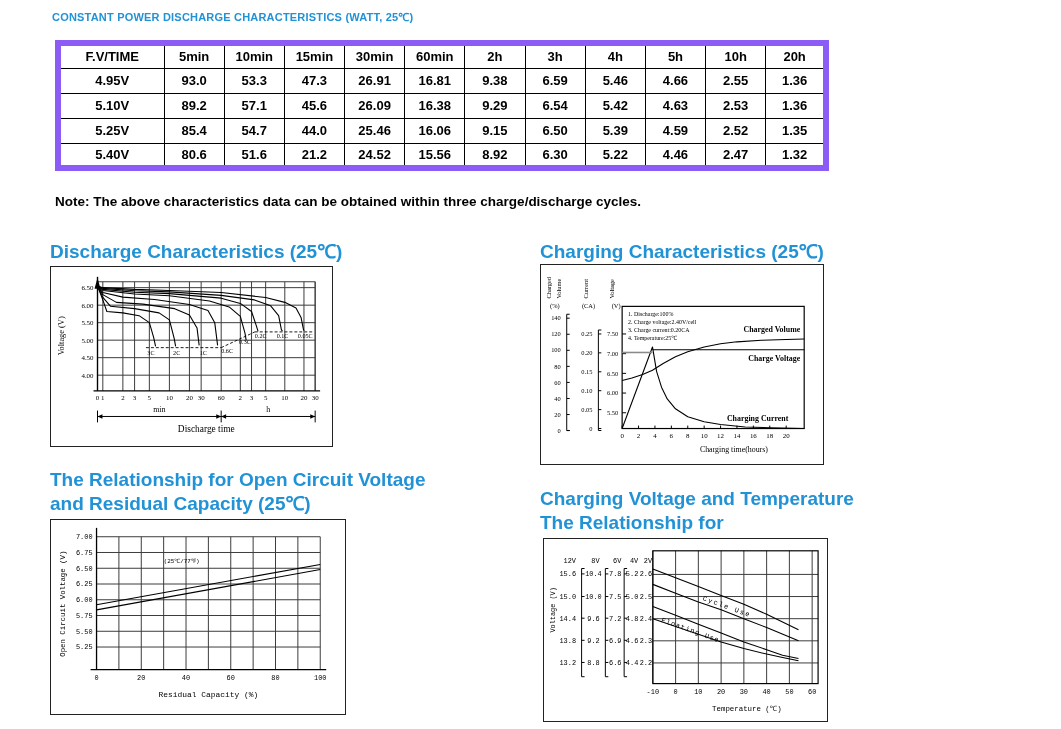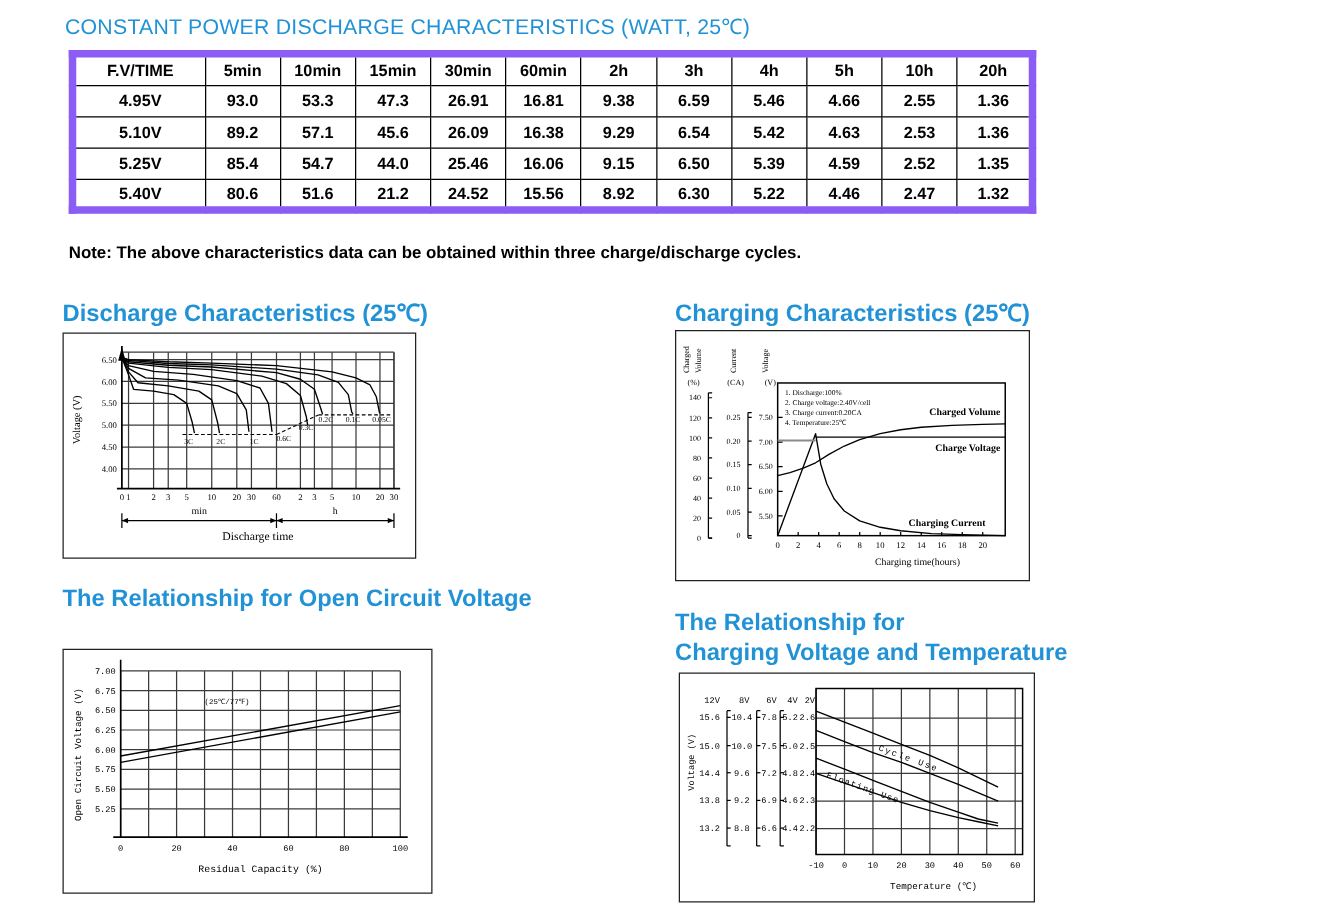--- a/index.html
+++ b/index.html
@@ -1,21 +1,21 @@
 <!DOCTYPE html>
 <html><head>
 <meta charset="utf-8">
 <style>
   *{margin:0;padding:0;box-sizing:border-box}
   html,body{background:#fff}
   body{width:1061px;height:729px;position:relative;overflow:hidden;
        font-family:"Liberation Sans",sans-serif;color:#000}
   .abs{position:absolute}
   .accent{color:var(--accent,#2192d5)}
-  .main-title{left:52px;top:9px;font-size:17px;font-weight:400;letter-spacing:.2px}
+  .main-title{left:52px;top:9px;font-size:11px;font-weight:700;letter-spacing:.2px}
   .table-wrap{left:55px;top:40px}
   #power-table{border-collapse:collapse;table-layout:fixed;width:774px;border:6px solid #8b5cf6}
   #power-table th,#power-table td{border:1px solid #000;height:25px;text-align:center;
       vertical-align:middle;font-size:13px;font-weight:700;padding:0 2px}
   #power-table th:first-child,#power-table td:first-child{width:106px}
   .note{left:55px;top:194px;font-size:13.5px;font-weight:700}
   .sec-h{font-size:19px;font-weight:700;line-height:24px}
   .h-discharge{left:50px;top:240px}
   .h-charging{left:540px;top:240px}
   .h-ocv{left:50px;top:468px}
@@ -286,20 +286,21 @@
       <polyline points="112.673,86.00000000000001 266.038,86.00000000000001" fill="none" stroke="#000" stroke-width="1.1" stroke-linejoin="round"></polyline>
       <text font-size="8" text-anchor="end" x="262" y="97" font-weight="bold">Charge Voltage</text>
       <polyline points="82,166 112.673,83.2 116.818,108 121.792,123.99999999999999 127.595,136 135.885,146 148.32,154 164.89999999999998,159.20000000000002 181.48,162 206.35,164.4 231.21999999999997,165.2 266.038,166" fill="none" stroke="#000" stroke-width="1.1" stroke-linejoin="round"></polyline>
       <text font-size="8" text-anchor="end" x="250" y="158" font-weight="bold">Charging Current</text>
       <polyline points="82,88.79999999999998 112.673,88.79999999999998" fill="none" stroke="#8a8a8a" stroke-width="1.6" stroke-linejoin="round"></polyline>
     </svg>
 </div>
 
 <div class="abs sec-h accent h-ocv">
   <div>The Relationship for Open Circuit Voltage</div>
+  <div>and Residual Capacity (25℃)</div>
 </div>
 <div class="abs chart-box box-ocv">
   <svg id="svg-ocv" width="293" height="193" viewBox="0 0 296 196" preserveAspectRatio="none">
       <line x1="46" y1="17" x2="46" y2="152" stroke="#3a3a3a" stroke-width="1"></line>
       <line x1="68.6" y1="17" x2="68.6" y2="152" stroke="#3a3a3a" stroke-width="1"></line>
       <line x1="91.2" y1="17" x2="91.2" y2="152" stroke="#3a3a3a" stroke-width="1"></line>
       <line x1="113.80000000000001" y1="17" x2="113.80000000000001" y2="152" stroke="#3a3a3a" stroke-width="1"></line>
       <line x1="136.4" y1="17" x2="136.4" y2="152" stroke="#3a3a3a" stroke-width="1"></line>
       <line x1="159" y1="17" x2="159" y2="152" stroke="#3a3a3a" stroke-width="1"></line>
       <line x1="181.60000000000002" y1="17" x2="181.60000000000002" y2="152" stroke="#3a3a3a" stroke-width="1"></line>
@@ -333,22 +334,22 @@
       <text font-size="7" text-anchor="middle" x="272" y="163" class="mono">100</text>
       <polyline points="46,86.12 272,45.160000000000025" fill="none" stroke="#000" stroke-width="1.1" stroke-linejoin="round"></polyline>
       <polyline points="46,91.24000000000001 272,50.27999999999997" fill="none" stroke="#000" stroke-width="1.1" stroke-linejoin="round"></polyline>
       <text font-size="6" text-anchor="middle" x="132" y="44" class="mono">(25℃/77℉)</text>
       <text font-size="7.5" text-anchor="middle" transform="translate(14 85) rotate(-90)" class="mono">Open Circuit Voltage (V)</text>
       <text font-size="8" text-anchor="middle" x="159" y="180" class="mono">Residual Capacity (%)</text>
     </svg>
 </div>
 
 <div class="abs sec-h accent h-cvt">
+  <div>Charging Voltage and Temperature</div>
   <div>The Relationship for</div>
-  <div>Charging Voltage and Temperature</div>
 </div>
 <div class="abs chart-box box-cvt">
   <svg id="svg-cvt" width="282" height="181" viewBox="0 0 285 184" preserveAspectRatio="none">
       <line x1="110" y1="12" x2="110" y2="147" stroke="#3a3a3a" stroke-width="1"></line>
       <line x1="133" y1="12" x2="133" y2="147" stroke="#3a3a3a" stroke-width="1"></line>
       <line x1="156" y1="12" x2="156" y2="147" stroke="#3a3a3a" stroke-width="1"></line>
       <line x1="179" y1="12" x2="179" y2="147" stroke="#3a3a3a" stroke-width="1"></line>
       <line x1="202" y1="12" x2="202" y2="147" stroke="#3a3a3a" stroke-width="1"></line>
       <line x1="225" y1="12" x2="225" y2="147" stroke="#3a3a3a" stroke-width="1"></line>
       <line x1="248" y1="12" x2="248" y2="147" stroke="#3a3a3a" stroke-width="1"></line>

